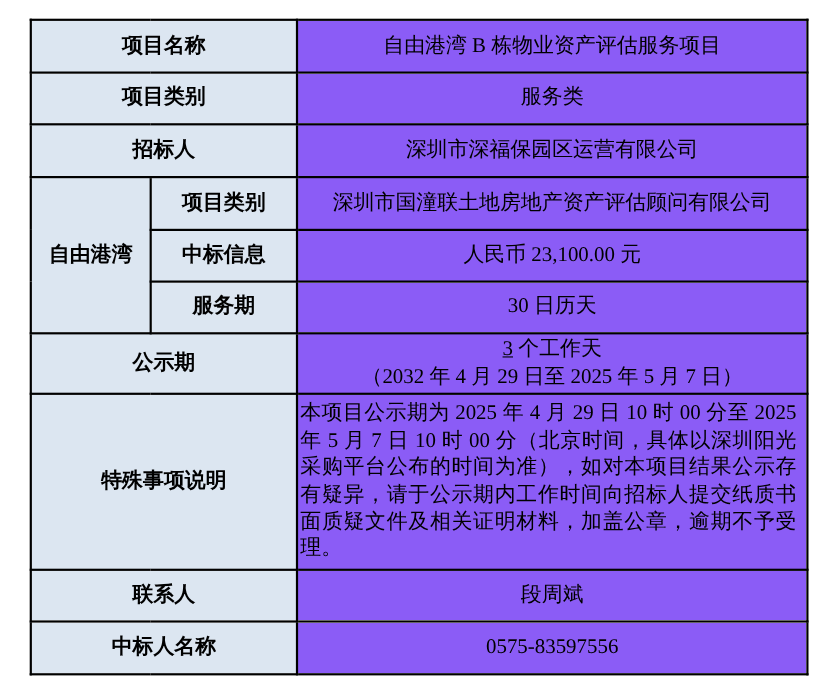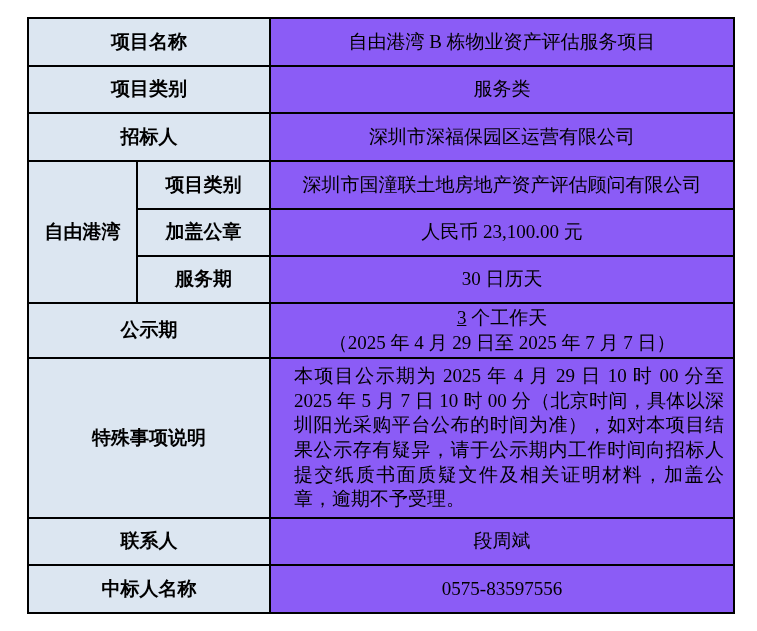--- a/index.html
+++ b/index.html
@@ -40,21 +40,21 @@
   .val {
     background: #8b5cf6;
     text-align: center;
   }
   tr.r-std   { height: 48px; }
   tr.r-std2  { height: 47px; }
   tr.r-pub   { height: 55px; }
   tr.r-notes { height: 155px; }
   .notes-val {
     text-align: justify;
-    padding: 5px 9px 5px 23px;
+    padding: 5px 9px 5px 2px;
     line-height: 26px;
   }
   .underlined {
     text-decoration: underline;
   }
   .pub-line { display: block; }
 </style>
 </head>
 <body>
 
@@ -76,32 +76,32 @@
     <tr class="r-std">
       <td class="lbl" colspan="2">招标人</td>
       <td class="val">深圳市深福保园区运营有限公司</td>
     </tr>
     <tr class="r-std">
       <td class="lbl" rowspan="3">自由港湾</td>
       <td class="lbl">项目类别</td>
       <td class="val">深圳市国潼联土地房地产资产评估顾问有限公司</td>
     </tr>
     <tr class="r-std2">
-      <td class="lbl">加盖公章</td>
+      <td class="lbl">中标信息</td>
       <td class="val">人民币 23,100.00 元</td>
     </tr>
     <tr class="r-std2">
       <td class="lbl">服务期</td>
       <td class="val">30 日历天</td>
     </tr>
     <tr class="r-pub">
       <td class="lbl" colspan="2">公示期</td>
       <td class="val">
         <span class="pub-line"><span class="underlined">3</span><span> 个工作天</span></span>
-        <span class="pub-line">（2025 年 4 月 29 日至 2025 年 7 月 7 日）</span>
+        <span class="pub-line">（2032 年 4 月 29 日至 2025 年 5 月 7 日）</span>
       </td>
     </tr>
     <tr class="r-notes">
       <td class="lbl" colspan="2">特殊事项说明</td>
       <td class="val notes-val">本项目公示期为 2025 年 4 月 29 日 10 时 00 分至 2025 年 5 月 7 日 10 时 00 分（北京时间，具体以深圳阳光采购平台公布的时间为准），如对本项目结果公示存有疑异，请于公示期内工作时间向招标人提交纸质书面质疑文件及相关证明材料，加盖公章，逾期不予受理。</td>
     </tr>
     <tr class="r-std2">
       <td class="lbl" colspan="2">联系人</td>
       <td class="val">段周斌</td>
     </tr>

